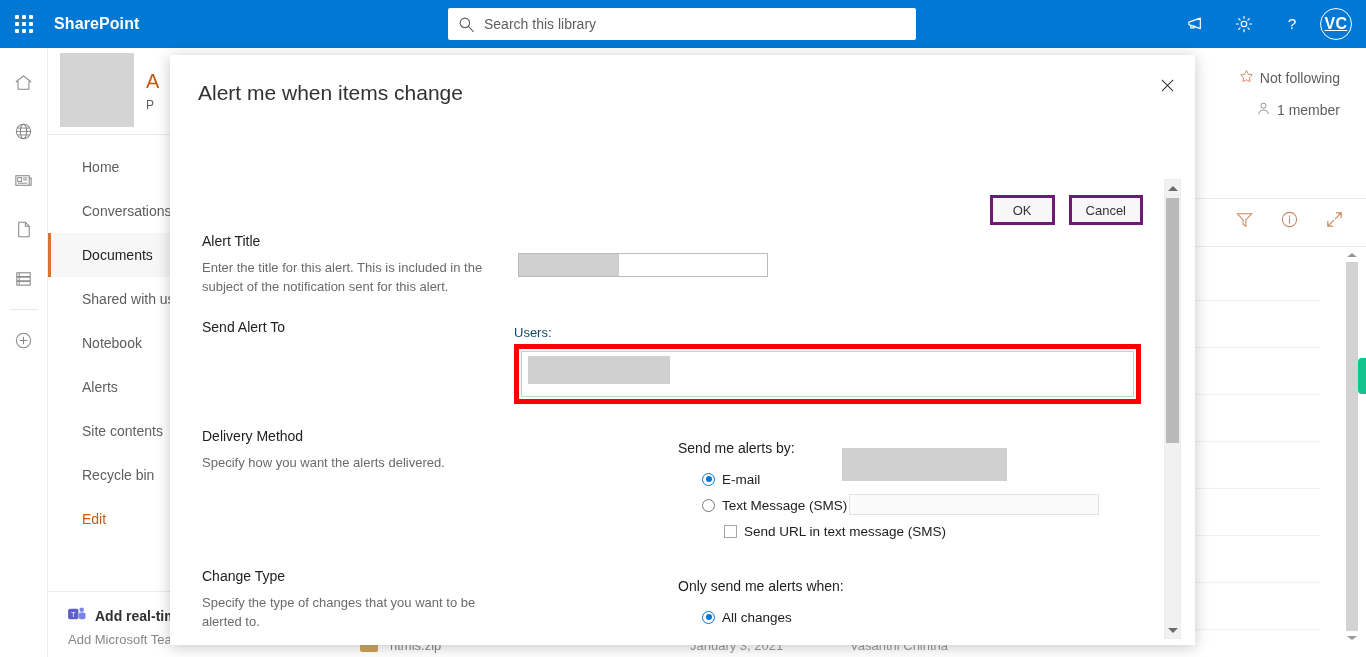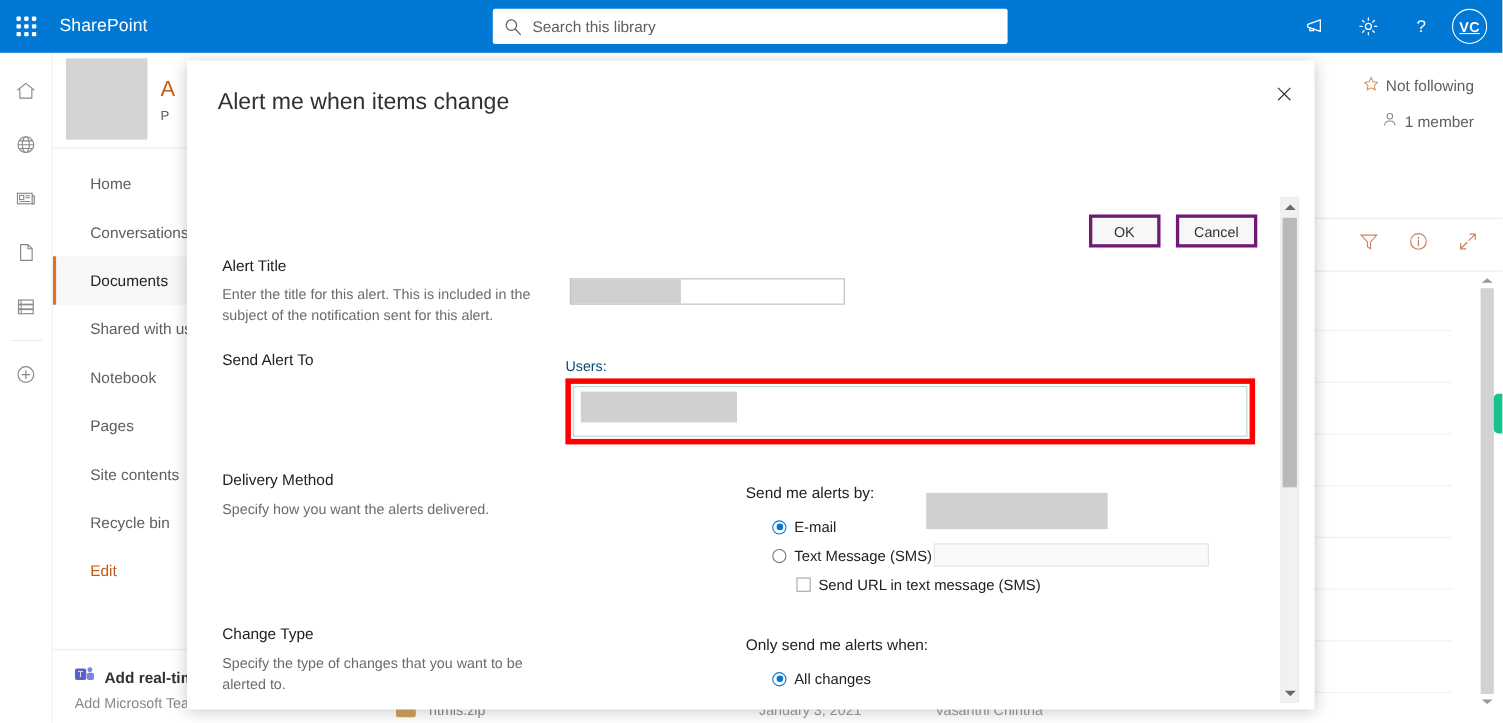--- a/index.html
+++ b/index.html
@@ -16,21 +16,21 @@
     position: absolute; top: 0; left: 0; width: 1366px; height: 48px;
     background: #0078d4; display: flex; align-items: center;
   }
   .waffle {
     width: 48px; height: 48px; display: flex; align-items: center; justify-content: center;
     cursor: pointer;
   }
   .waffle-grid { display: grid; grid-template-columns: repeat(3, 4px); gap: 3px; }
   .waffle-grid i { width: 4px; height: 4px; background: #fff; border-radius: 1px; display: block; }
   .suite-brand {
-    color: #fff; font-size: 16px; font-weight: normal; letter-spacing: .1px;
+    color: #fff; font-size: 16px; font-weight: bold; letter-spacing: .1px;
     margin-left: 6px; cursor: pointer;
   }
   .search-wrap {
     position: absolute; left: 448px; top: 8px; width: 468px; height: 32px;
     background: #fff; display: flex; align-items: center; border-radius: 2px;
   }
   .search-ico { width: 36px; display: flex; align-items: center; justify-content: center; }
   .search-input {
     border: 0; outline: none; flex: 1; font-size: 14px; color: #3b82f6;
     font-family: "Liberation Sans", sans-serif; background: transparent; height: 30px;
@@ -38,21 +38,21 @@
   .search-input::placeholder { color: #605e5c; }
   .suite-right {
     position: absolute; right: 0; top: 0; height: 48px; display: flex; align-items: center;
   }
   .suite-btn {
     width: 48px; height: 48px; display: flex; align-items: center; justify-content: center;
     cursor: pointer; color: #fff;
   }
   .avatar {
     width: 32px; height: 32px; border-radius: 50%; border: 1px solid #fff;
-    color: #fff; font-size: 13px; font-weight: 600;
+    color: #fff; font-size: 16px; font-weight: 600;
     display: flex; align-items: center; justify-content: center;
     margin: 0 14px 0 4px; cursor: pointer; letter-spacing: .3px; text-decoration: underline;
   }
 
   
   .rail {
     position: absolute; left: 0; top: 48px; width: 48px; height: 609px;
     background: #fff; border-right: 1px solid #edebe9;
     display: flex; flex-direction: column; align-items: center; padding-top: 10px;
   }
@@ -372,21 +372,21 @@
       <div class="navitem selected">
           <span>Documents</span>
         </div>
       <div class="navitem">
           <span>Shared with us</span>
         </div>
       <div class="navitem">
           <span>Notebook</span>
         </div>
       <div class="navitem">
-          <span>Pages</span>
+          <span>Alerts</span>
         </div>
       <div class="navitem">
           <span>Site contents</span>
         </div>
       <div class="navitem">
           <span>Recycle bin</span>
         </div>
       <div class="navitem edit">
           <span>Edit</span>
         </div>

